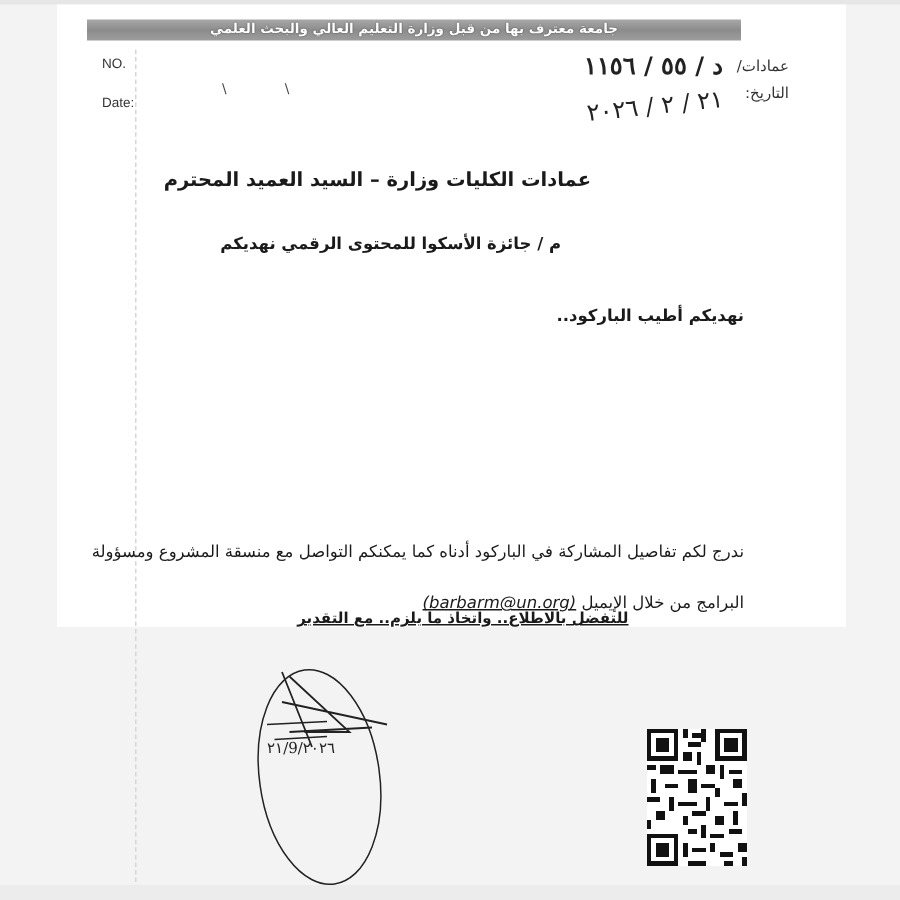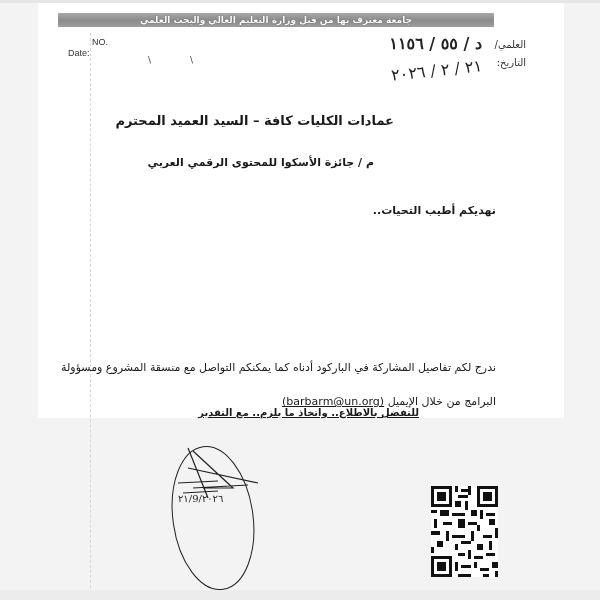--- a/index.html
+++ b/index.html
@@ -35,53 +35,53 @@
   .handwritten {
     position: absolute; font-family: "DejaVu Serif", serif; color: #222;
     direction: rtl; font-size: 16px; letter-spacing: 1px;
   }
   .title1 { right: 170px; top: 110px; font-size: 13px; font-weight: bold; }
   .title2 { right: 190px; top: 153px; font-size: 11px; font-weight: bold; }
   .greet { right: 68px; top: 201px; font-size: 11px; font-weight: bold; }
   .para { right: 68px; font-size: 11px; line-height: 34px; width: 450px; text-align: right; }
   .p1 { top: 222px; }
   .p2 { top: 348px; }
-  .email { text-decoration: underline; direction: ltr; unicode-bidi: embed; }
+  .email { text-decoration: underline; direction: ltr; unicode-bidi: embed; font-style: italic; }
   .closing { right: 145px; top: 404px; font-size: 10px; font-weight: bold; text-decoration: underline; }
   .signer-name { left: 100px; top: 513px; font-size: 11px; font-weight: bold; }
   .signer-title { left: 75px; top: 545px; font-size: 11px; font-weight: bold; }
   .sig-svg { position: absolute; left: 110px; top: 440px; }
   .sig-date { position: absolute; left: 140px; top: 490px; font-size: 10px; color:#222; direction: rtl; font-family: "DejaVu Serif", serif; }
   .qr { position: absolute; left: 393px; top: 482px; width: 67px; height: 93px; }
 </style>
 </head>
 <body>
 
 <div class="topline"></div>
 
 <div class="page">
   <div class="vline"></div>
 
   <div class="banner">
     <span>جامعة معترف بها من قبل وزارة التعليم العالي والبحث العلمي</span>
   </div>
 
-  <div class="en-label" style="left:30px; top:34px;margin-left:24px;">NO.</div>
-  <div class="en-label" style="left:30px; top:45px;">Date:</div>
+  <div class="en-label" style="left:30px; top:34px;">NO.</div>
+  <div class="en-label" style="left:30px; top:60px;">Date:</div>
   <div class="date-slashes">\ \</div>
 
-  <div class="ar ref-label" style="right:38px; top:36px;">العلمي/</div>
+  <div class="ar ref-label" style="right:38px; top:36px;">عمادات/</div>
   <div class="handwritten" style="right:82px; top:31px;font-weight:bold;">د / ٥٥ / ١١٥٦</div>
   <div class="ar ref-label" style="right:38px; top:54px;">التاريخ:</div>
   <div class="handwritten" style="right:82px; top:58px; transform: rotate(-6deg);">٢١ / ٢ / ٢٠٢٦</div>
 
-  <div class="ar title1">عمادات الكليات كافة – السيد العميد المحترم</div>
-  <div class="ar title2">م / جائزة الأسكوا للمحتوى الرقمي العربي</div>
+  <div class="ar title1">عمادات الكليات وزارة – السيد العميد المحترم</div>
+  <div class="ar title2">م / جائزة الأسكوا للمحتوى الرقمي نهديكم</div>
 
-  <div class="ar greet">نهديكم أطيب التحيات..</div>
+  <div class="ar greet">نهديكم أطيب الباركود..</div>
   <div class="ar para p2">
     <span>ندرج لكم تفاصيل المشاركة في الباركود أدناه كما يمكنكم التواصل مع منسقة المشروع ومسؤولة البرامج من خلال الإيميل</span>
     <span class="email">(barbarm@un.org)</span>
   </div>
 
   <div class="ar closing">للتفضل بالاطلاع.. واتخاذ ما يلزم.. مع التقدير</div>
 
   <svg class="sig-svg" width="130" height="150" viewBox="0 0 130 150">
     <ellipse cx="65" cy="75" rx="40" ry="72" fill="none" stroke="#222" stroke-width="1" transform="rotate(-8 65 75)"></ellipse>
     <path d="M40 5 L60 55 M45 8 L85 45 L55 45 M40 25 L110 40 M45 45 L100 42" fill="none" stroke="#222" stroke-width="1.2"></path>

